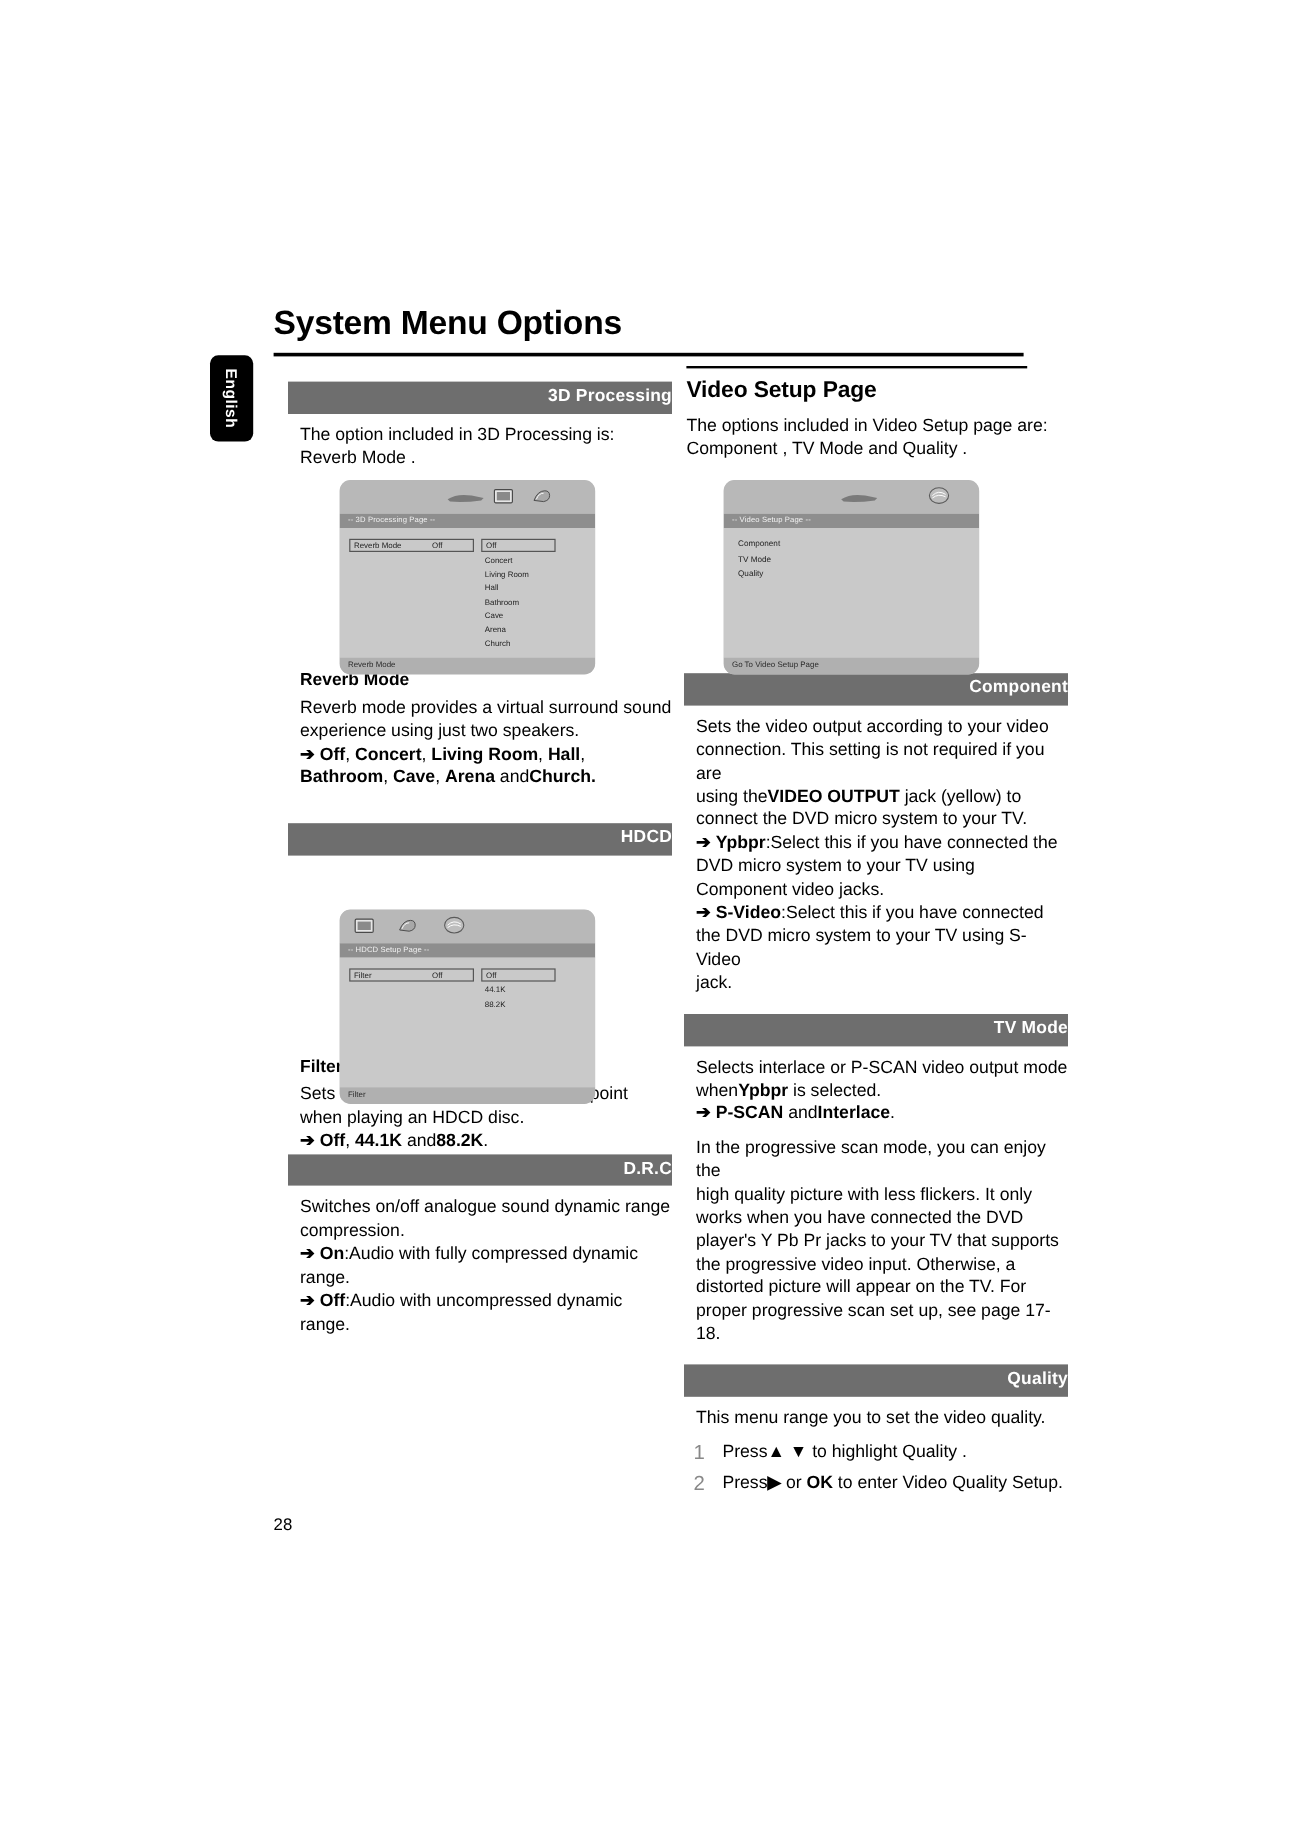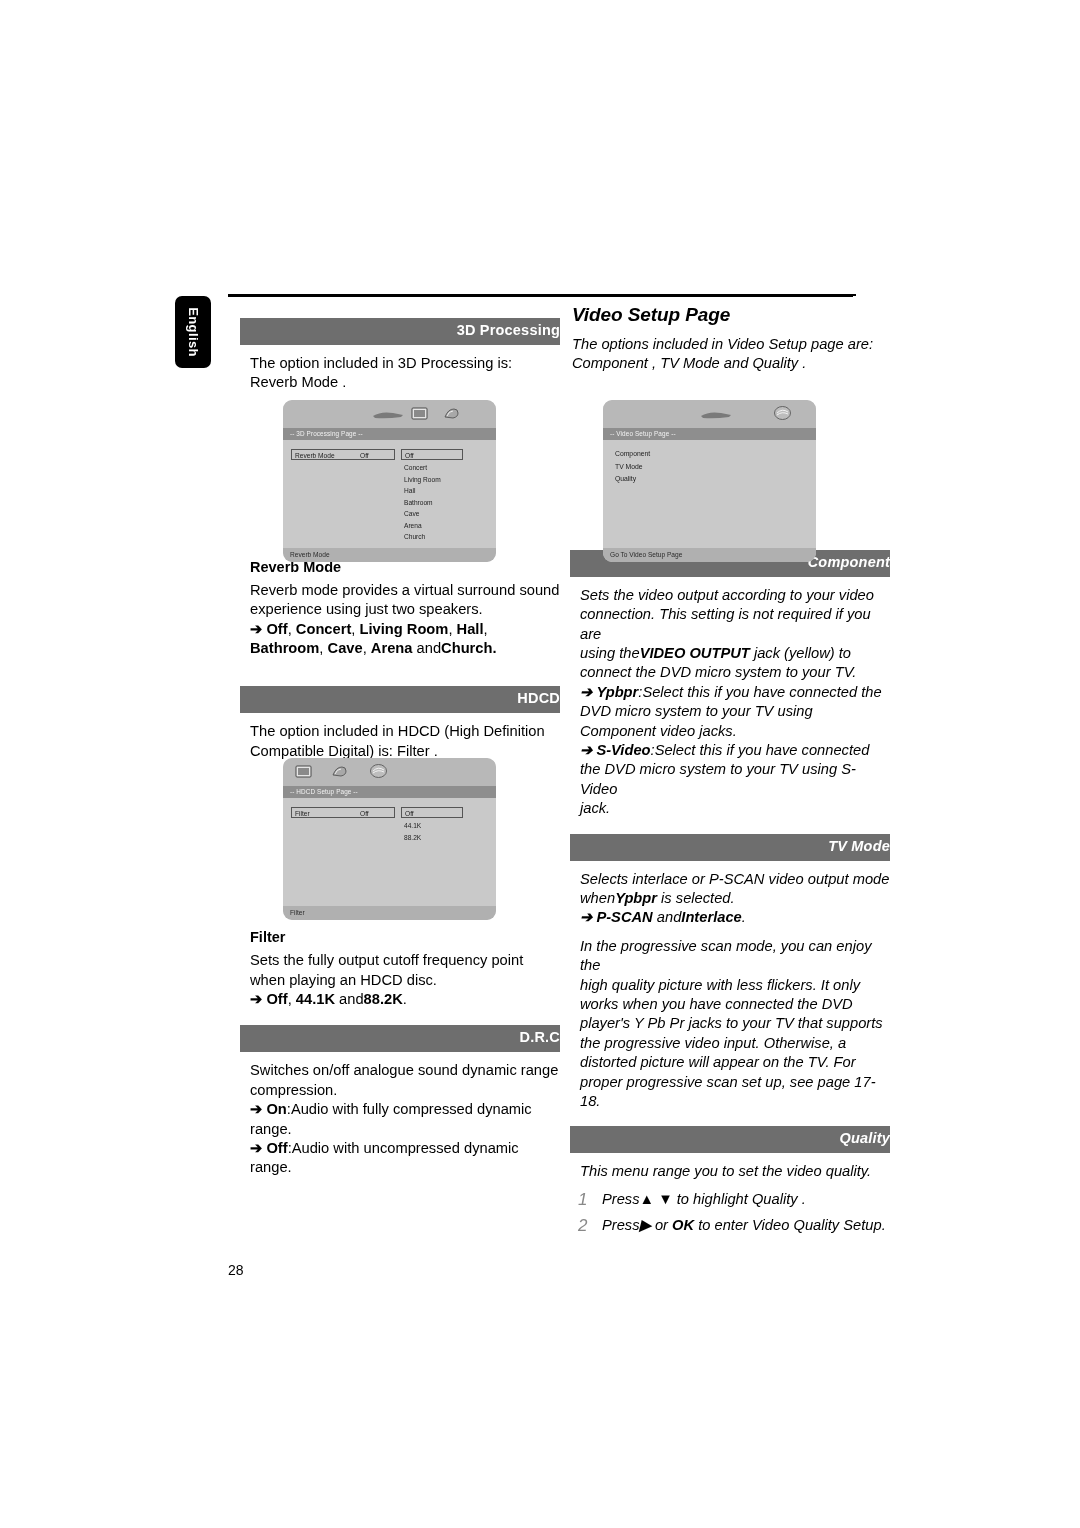--- a/index.html
+++ b/index.html
@@ -58,21 +58,21 @@
     left: 228px;
     top: 294px;
     width: 625px;
     height: 3px;
     background: #000000;
   }
 
   
   .col { position: absolute; width: 320px; }
   #col-left  { left: 240px; top: 318px; }
-  #col-right { left: 570px; top: 294px; font-style: italic; }
+  #col-right { left: 570px; top: 305px; }
 
   
   .sec-bar {
     background: #6e6e6e;
     color: #ffffff;
     font-size: 14.5px;
     font-weight: bold;
     padding: 5px 0 6px 10px;
     line-height: 1.1;
     letter-spacing: 0.2px;
@@ -224,20 +224,21 @@
 </style>
 </head>
 <body>
 
 <div id="page">
 
   <div id="lang-tab">
     <span class="lang-text">English</span>
   </div>
 
+  <div id="main-title">System Menu Options</div>
   <div id="title-rule"></div>
 
   <div class="col" id="col-left">
 
     <div class="sec-bar wide">3D Processing</div>
     <div class="para">
       <span>The option included in 3D Processing is:</span><br>
       <span>Reverb Mode .</span>
     </div>
 
@@ -246,36 +247,32 @@
     <div class="sub-head">Reverb Mode</div>
     <div class="para tight">
       <span>Reverb mode provides a virtual surround sound</span><br>
       <span>experience using just two speakers.</span><br>
       <span class="arrow">➔</span>
       <b>Off</b><span>, </span><b>Concert</b><span>, </span><b>Living Room</b><span>, </span><b>Hall</b><span>,</span><br>
       <b>Bathroom</b><span>, </span><b>Cave</b><span>, </span><b>Arena</b><span> and</span><b>Church.</b>
     </div>
 
     <div class="sec-bar wide" style="margin-top:28px">HDCD</div>
-    <div class="para">
-      <span>The option included in HDCD (High Definition</span><br>
-      <span>Compatible Digital) is:  Filter .</span>
-    </div>
 
     <div style="height:168px"></div>
 
     <div class="sub-head">Filter</div>
     <div class="para tight">
       <span>Sets the fully output cutoff frequency point</span><br>
       <span>when playing an HDCD disc.</span><br>
       <span class="arrow">➔</span>
       <b>Off</b><span>, </span><b>44.1K</b><span> and</span><b>88.2K</b><span>.</span>
     </div>
 
-    <div class="sec-bar wide" style="margin-top:16px">D.R.C</div>
+    <div class="sec-bar wide" style="">D.R.C</div>
     <div class="para">
       <span>Switches on/off analogue sound dynamic range</span><br>
       <span>compression.</span><br>
       <span class="arrow">➔</span>
       <b>On</b><span>:Audio with fully compressed dynamic</span><br>
       <span>range.</span><br>
       <span class="arrow">➔</span>
       <b>Off</b><span>:Audio with uncompressed dynamic</span><br>
       <span>range.</span>
     </div>

